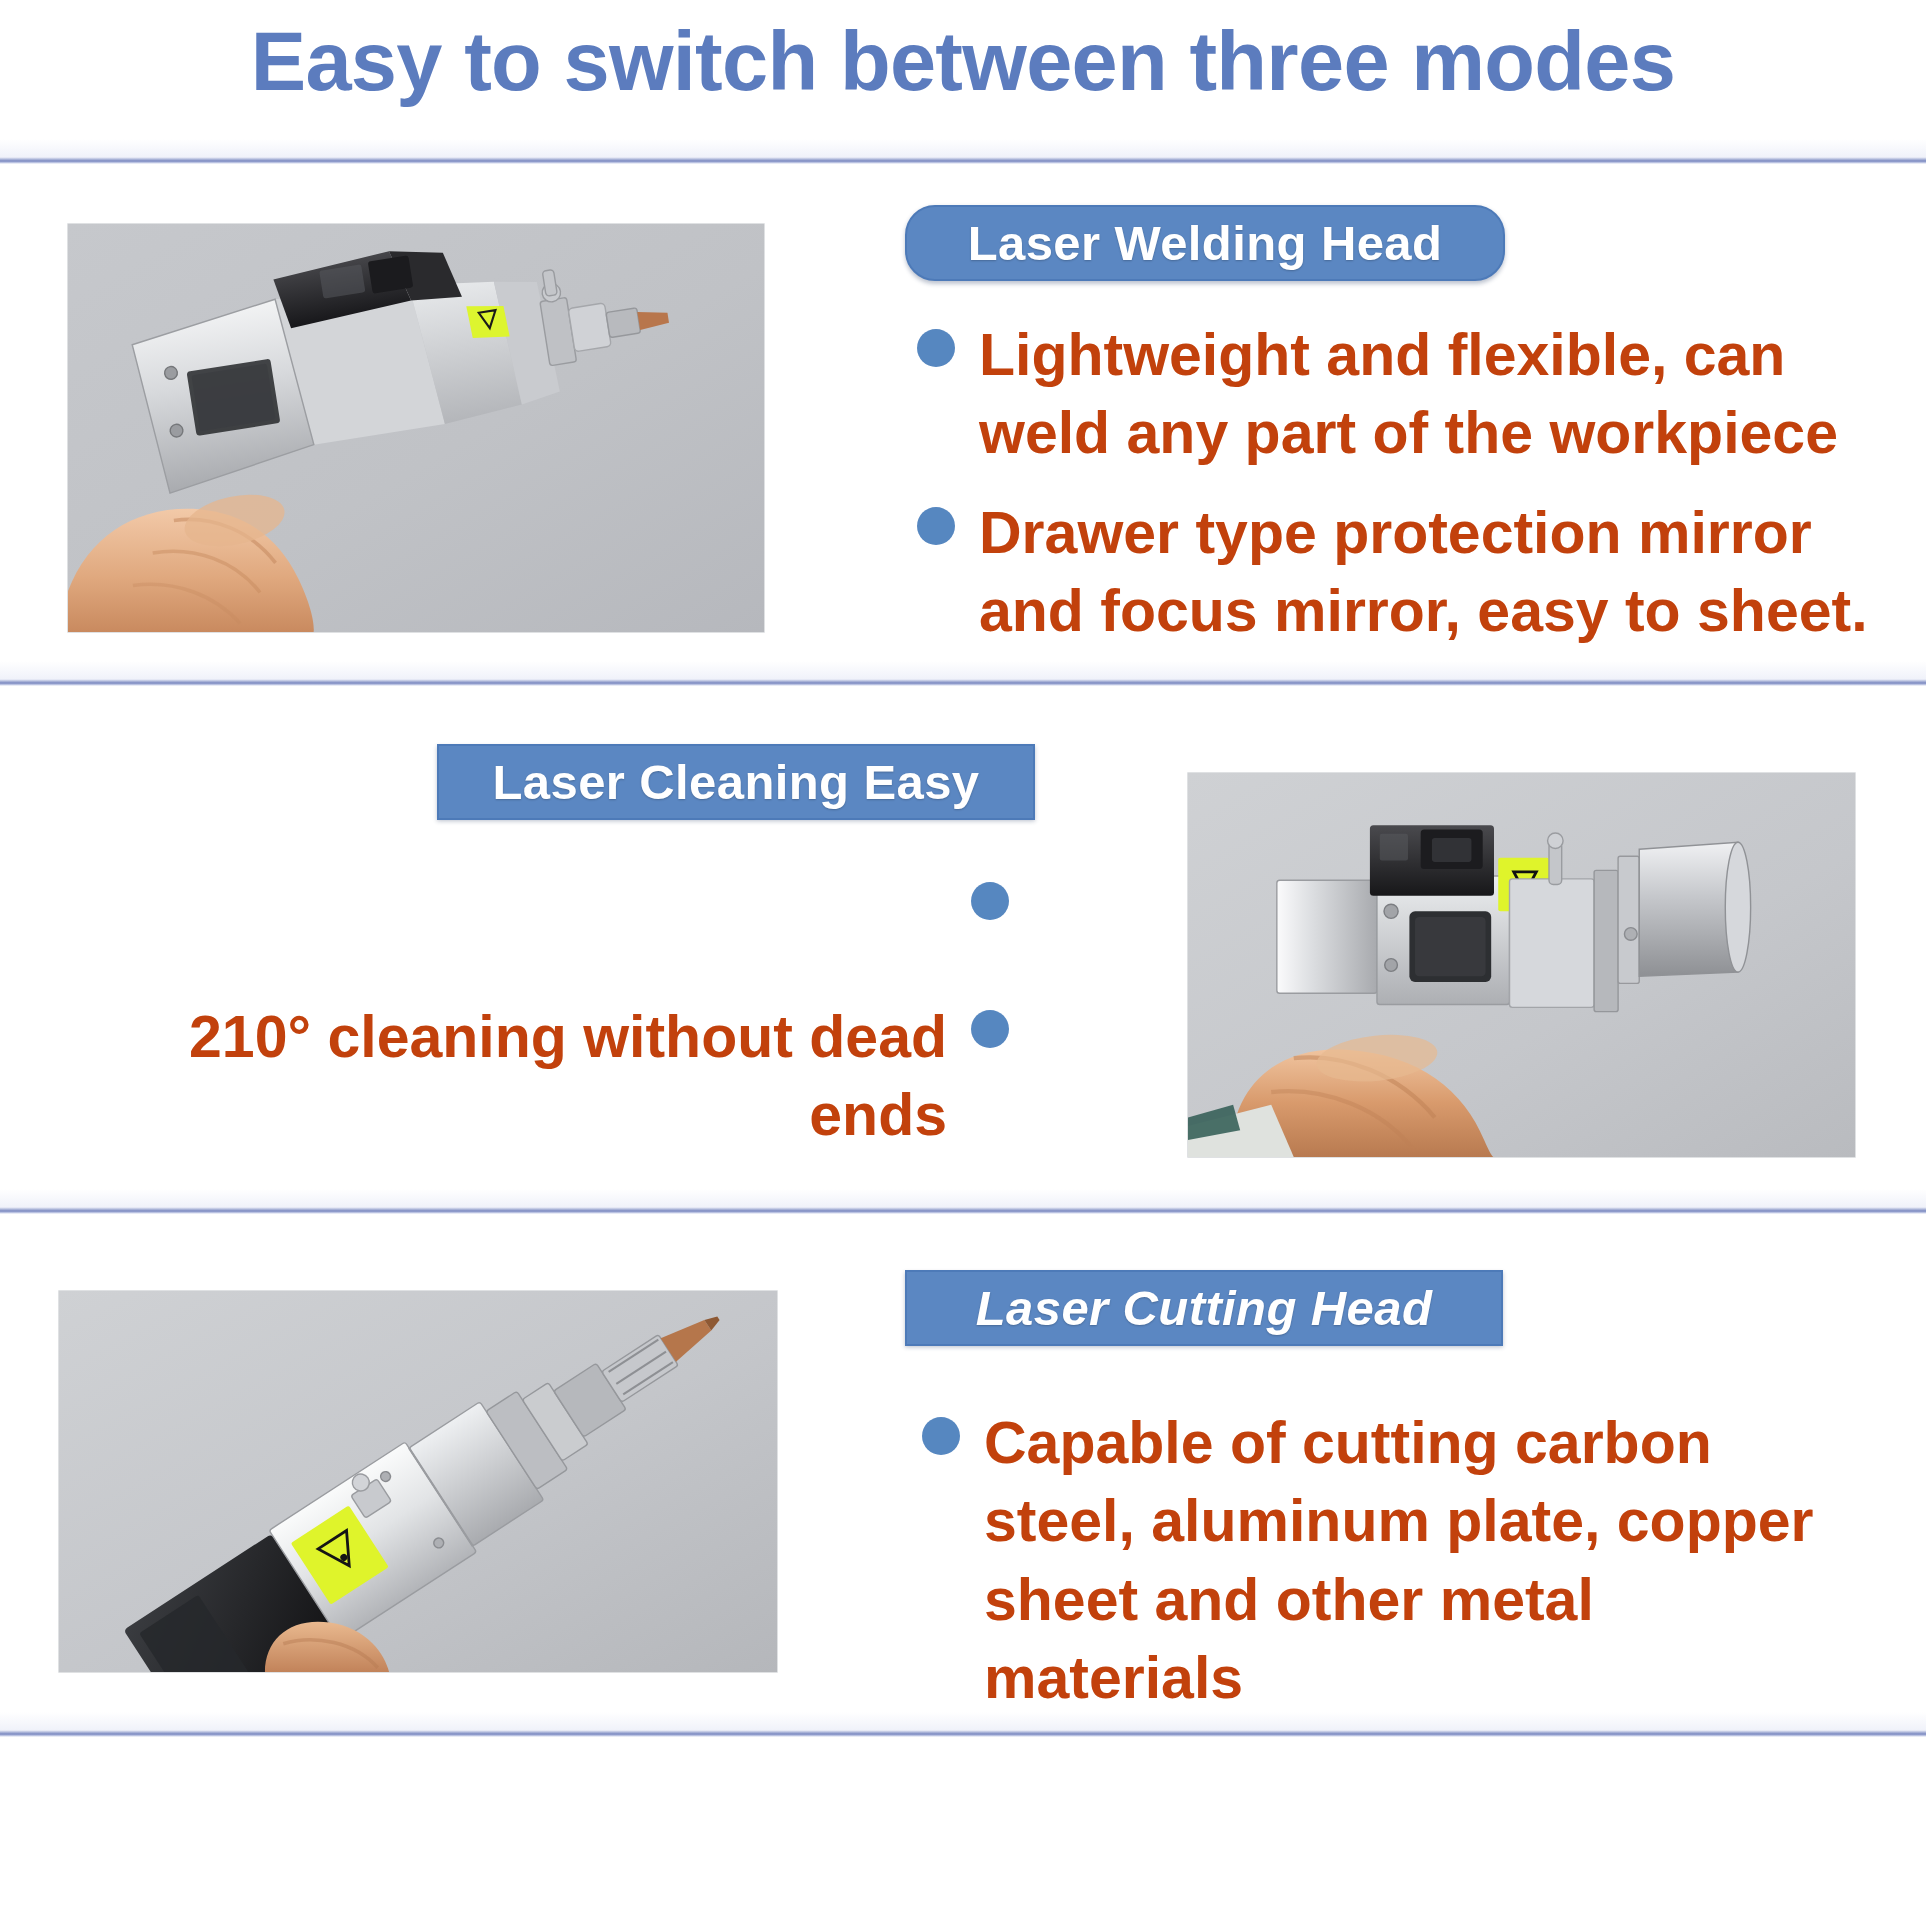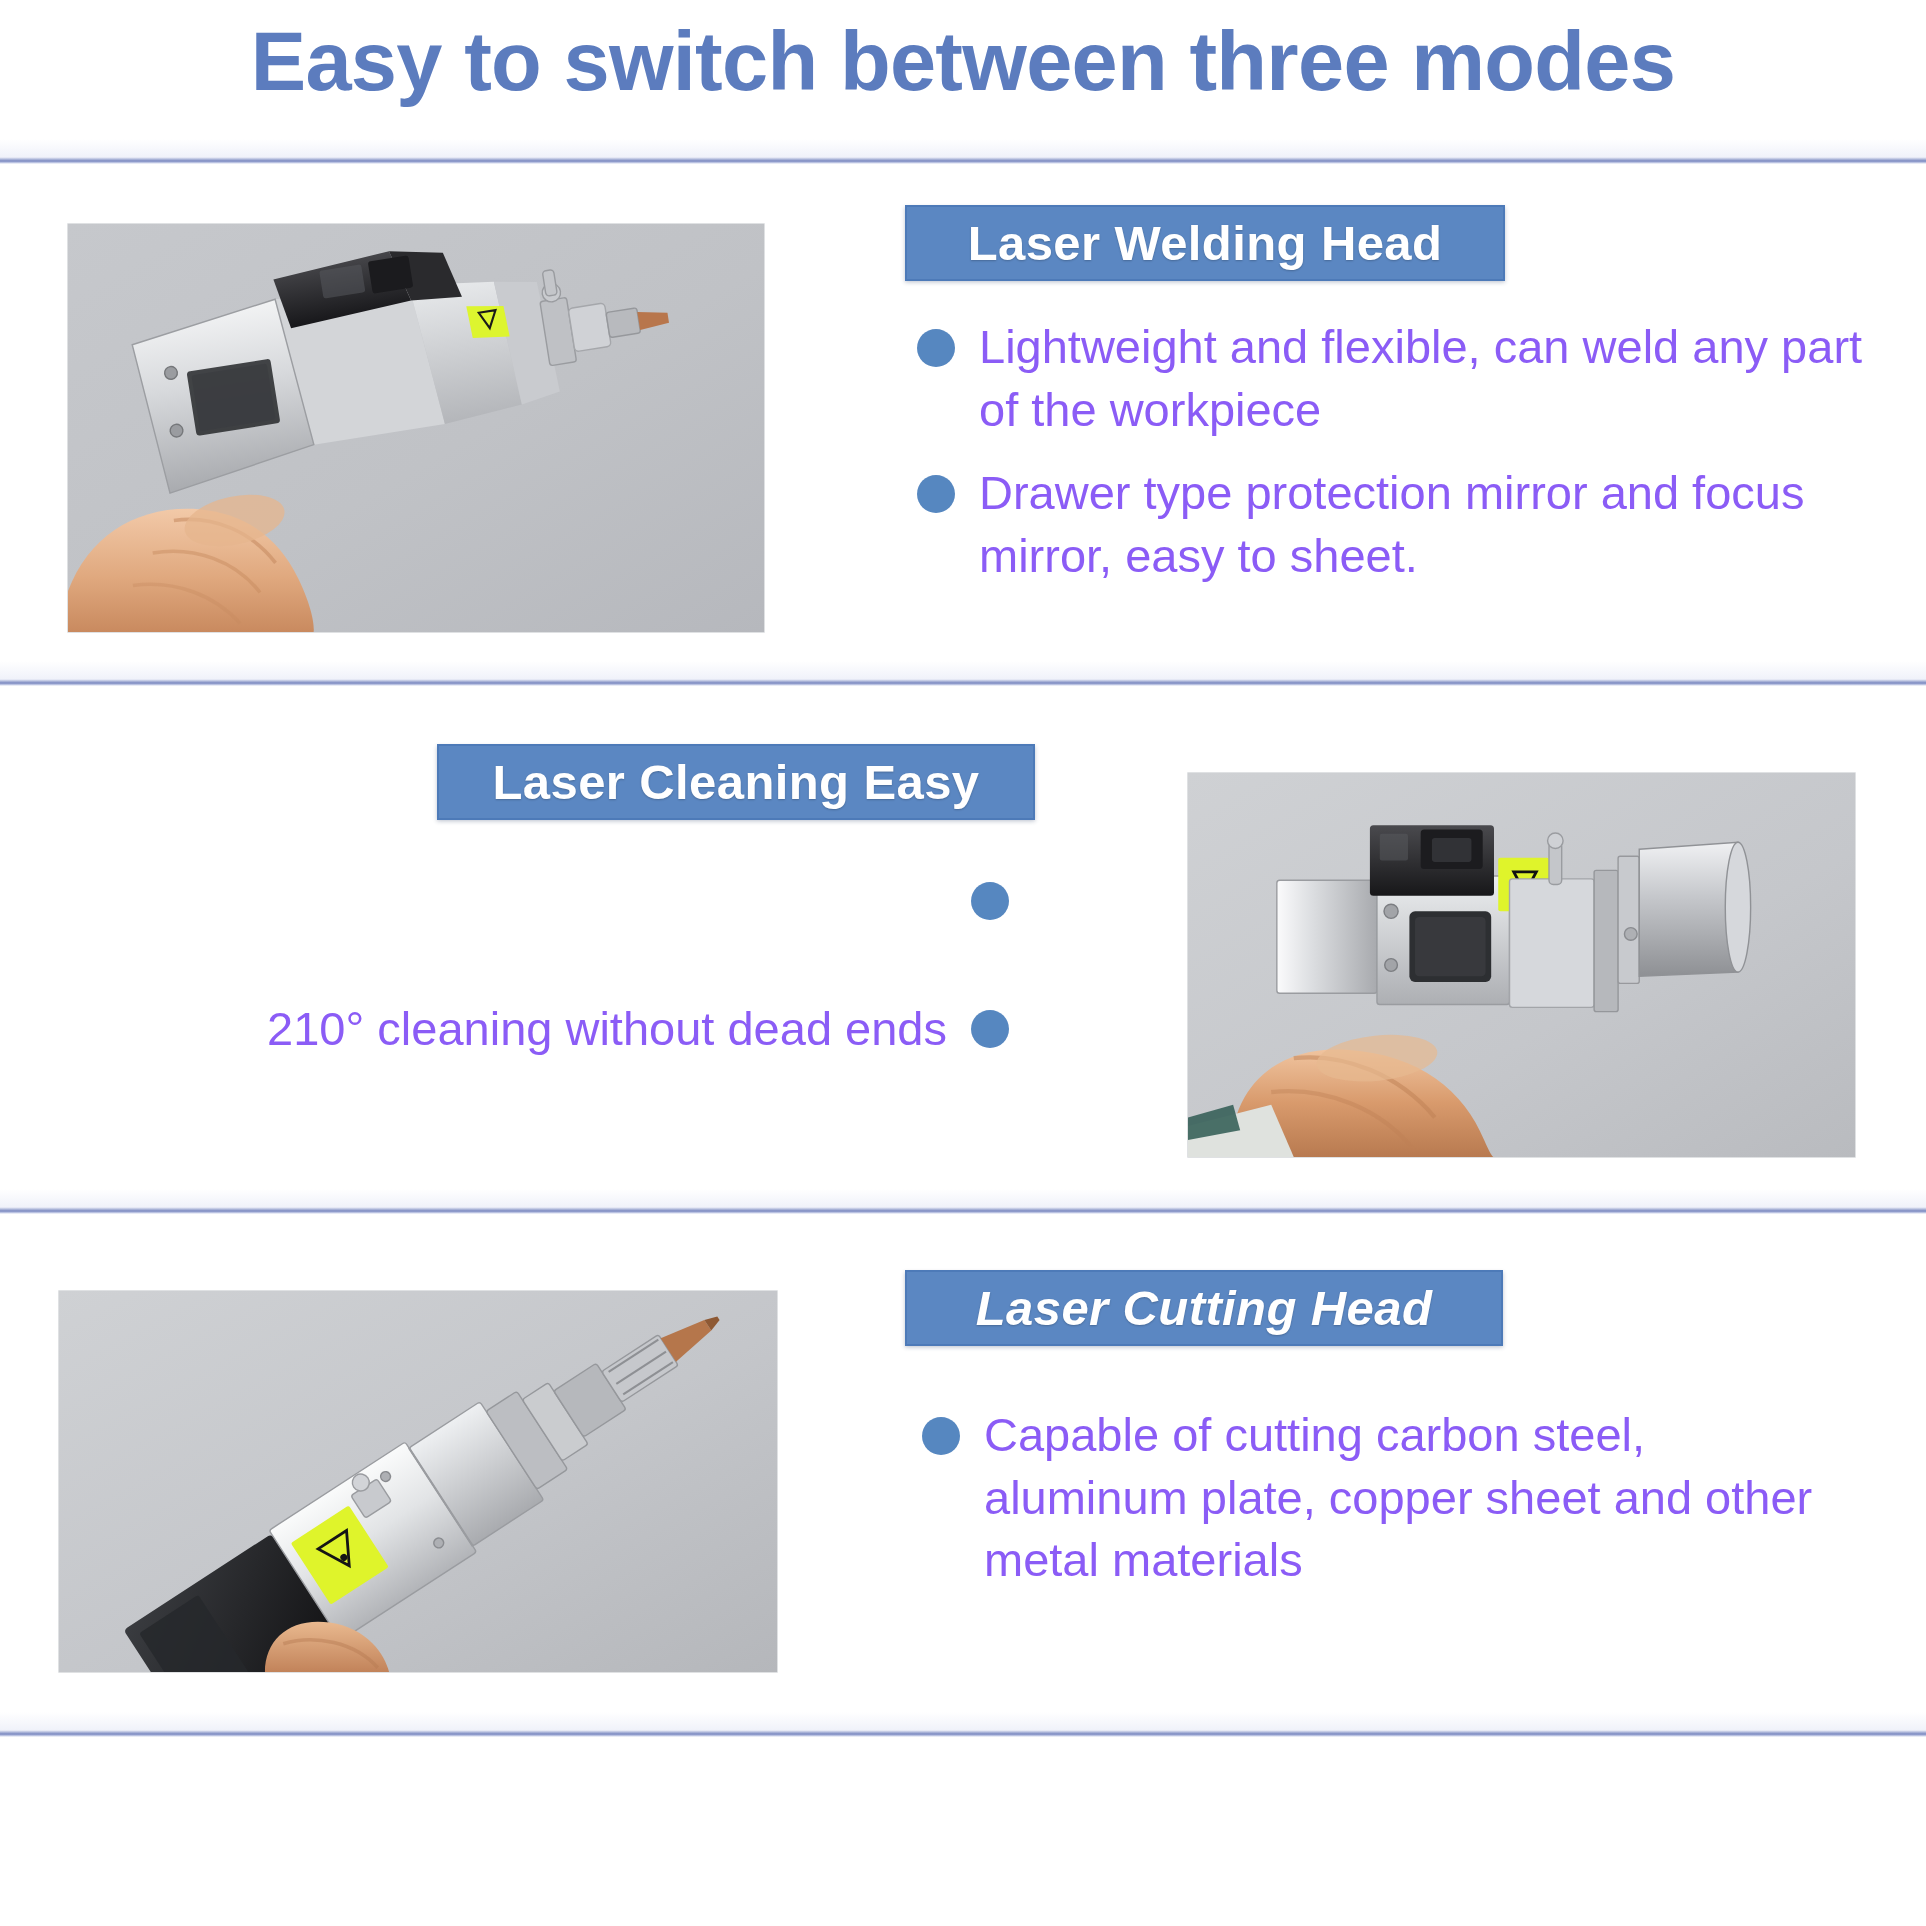--- a/index.html
+++ b/index.html
@@ -96,24 +96,25 @@
   }
   .bullet-dot {
     flex: 0 0 auto;
     width: 38px;
     height: 38px;
     border-radius: 50%;
     background: #5687c0;
     margin-top: 12.7px;
   }
   .bullet-row .bullet-text {
-    font-size: 47px;
+    font-size: 59px;
     line-height: 1.33;
-    color: #8b5cf6;
+    color: #c2410c;
     margin-left: 24px;
+    font-weight: bold;
   }
   .bullet-row.rtl .bullet-text {
     margin-left: 0;
     margin-right: 24px;
     text-align: right;
   }
 
   
   .photo {
     position: absolute;
@@ -203,21 +204,21 @@
       <g>
         <path d="M0,520 C30,440 100,398 185,404 C255,410 300,448 326,502 C352,556 348,578 348,578 L0,578 Z" fill="url(#skinW)"></path>
         <path d="M150,420 C206,412 260,436 294,480" fill="none" stroke="#c5895e" stroke-width="5" opacity="0.55"></path>
         <path d="M120,466 C180,456 238,478 272,522" fill="none" stroke="#c5895e" stroke-width="5" opacity="0.45"></path>
         <path d="M92,512 C152,504 208,526 244,566" fill="none" stroke="#c5895e" stroke-width="5" opacity="0.35"></path>
         <ellipse cx="236" cy="420" rx="72" ry="34" fill="#e6b68e" opacity="0.75" transform="rotate(-12 236 420)"></ellipse>
       </g>
     </svg>
   </div>
 
-  <div class="head-pill" style="left:905px; top:205px; width:600px; height:76px;">
+  <div class="head-pill" style="left:905px; top:205px; width:600px; height:76px;border-radius:30px;">
     <span class="head-pill-label">Laser Welding Head</span>
   </div>
 
   <div class="bullets" style="left:917px; top:316px; width:967px;">
     <div class="bullet-row">
       <span class="bullet-dot"></span>
       <span class="bullet-text">Lightweight and flexible, can weld any part of the workpiece</span>
     </div>
     <div class="bullet-row">
       <span class="bullet-dot"></span>

